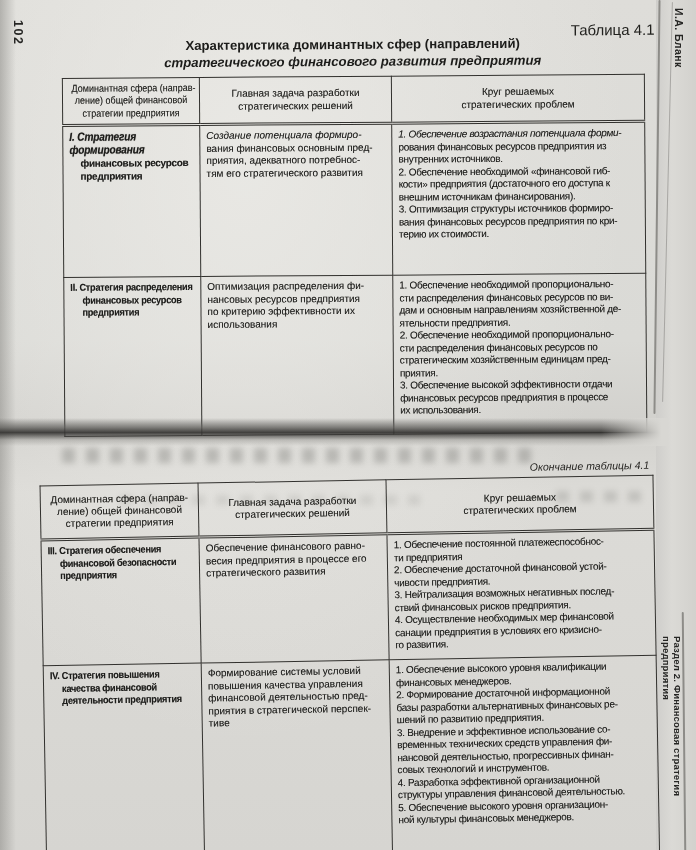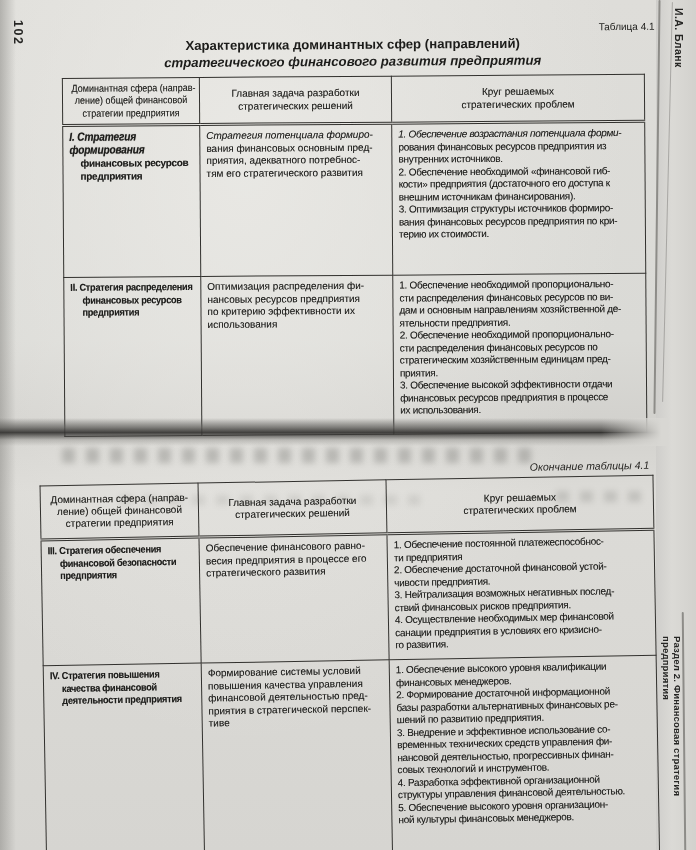--- a/index.html
+++ b/index.html
@@ -36,21 +36,21 @@
   .vtext{writing-mode:vertical-rl;text-orientation:mixed;color:#262624;}
   .pnum{position:absolute;left:11px;top:20px;font-size:12.5px;font-weight:bold;letter-spacing:1.5px;}
   .author{position:absolute;left:673px;top:8px;font-size:10.5px;font-weight:bold;letter-spacing:.4px;}
   .section{position:absolute;left:661px;top:636px;height:214px;font-size:9.5px;font-weight:bold;letter-spacing:.2px;}
 
   .top-rot{position:absolute;inset:0;transform:rotate(-.4deg);transform-origin:340px 240px;}
   .bot-rot{position:absolute;left:0;top:444px;width:696px;height:406px;
     transform:rotate(-1deg);transform-origin:350px 180px;}
 
   .tbl-label{position:absolute;left:556px;top:23px;width:100px;text-align:right;
-    font-size:10px;color:#22221f;}
+    font-size:15px;color:#22221f;}
   .cont-label{position:absolute;left:430px;top:20px;width:222px;text-align:right;
     font-size:10.5px;font-style:italic;color:#262522;}
   .title{position:absolute;left:63px;top:36px;width:582px;text-align:center;
     color:#1c1c1a;font-weight:bold;font-size:13.2px;line-height:17px;}
   .title .t2{font-style:italic;}
 
   table.tbl{border-collapse:collapse;table-layout:fixed;position:absolute;
     background:transparent;}
   .tbl1{left:63px;top:76px;width:582px;}
   .tbl2{left:42px;top:36px;width:613px;}
@@ -110,21 +110,21 @@
 стратегических проблем</span>
             </td>
       </tr>
       <tr class="r1">
         <td class="dom">
           <span class="d-lead">I. Стратегия формирования</span>
           <span class="d-rest">финансовых ресурсов
 предприятия</span>
         </td>
         <td>
-          <span class="lead-i pre">Стратегия потенциала формиро-</span>
+          <span class="lead-i pre">Создание потенциала формиро-</span>
           <span class="pre">вания финансовых основным пред-
 приятия, адекватного потребнос-
 тям его стратегического развития</span>
         </td>
         <td class="probs">
           <span class="lead-i pre">1. Обеспечение возрастания потенциала форми-</span>
           <span class="pre">рования финансовых ресурсов предприятия из
 внутренних источников.
 2. Обеспечение необходимой «финансовой гиб-
 кости» предприятия (достаточного его доступа к

